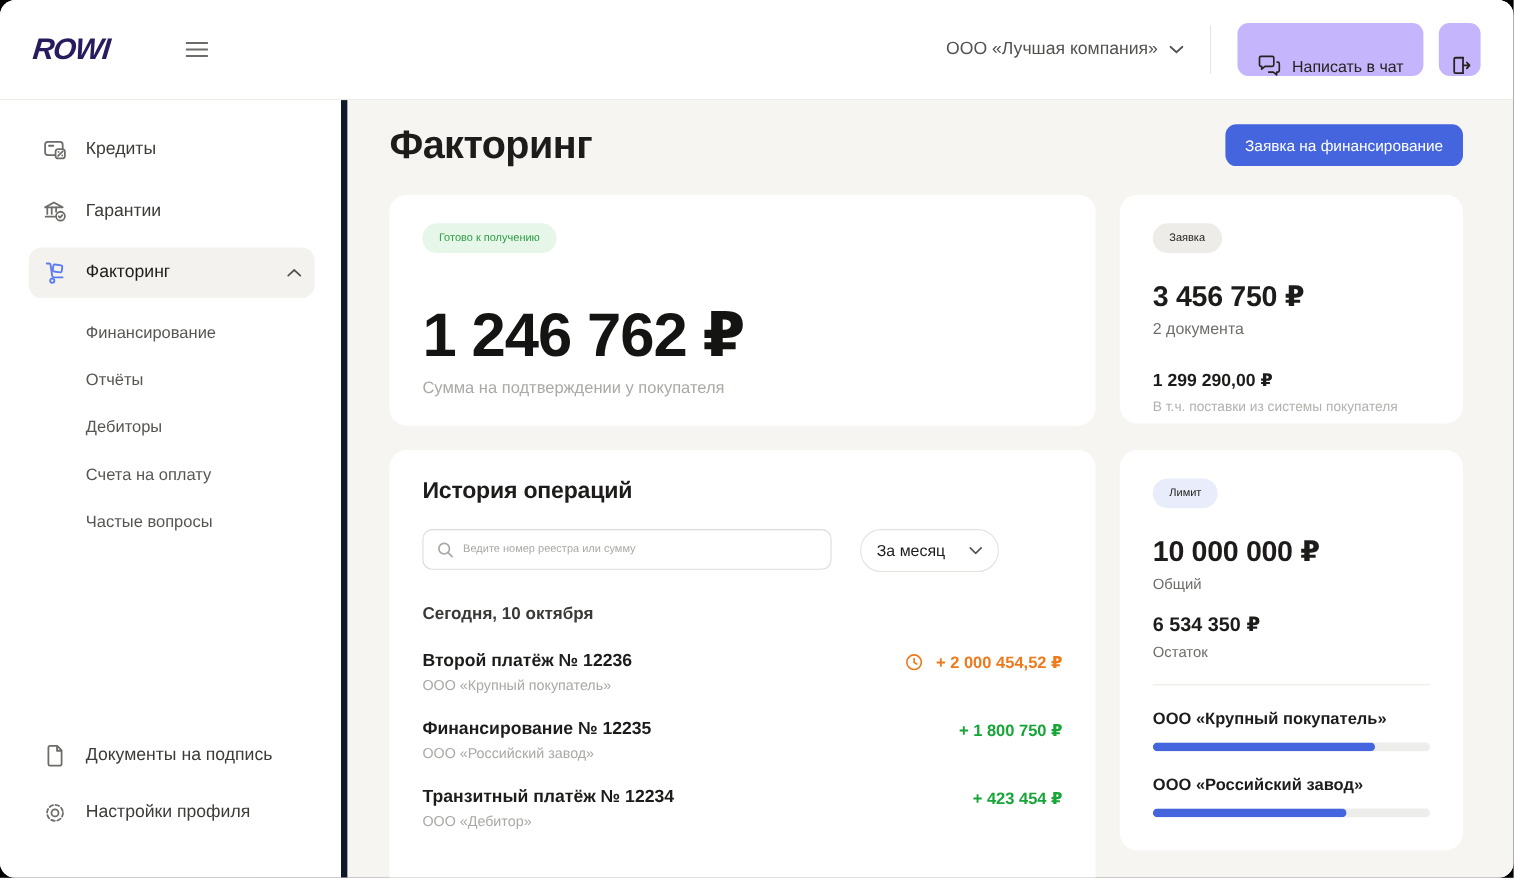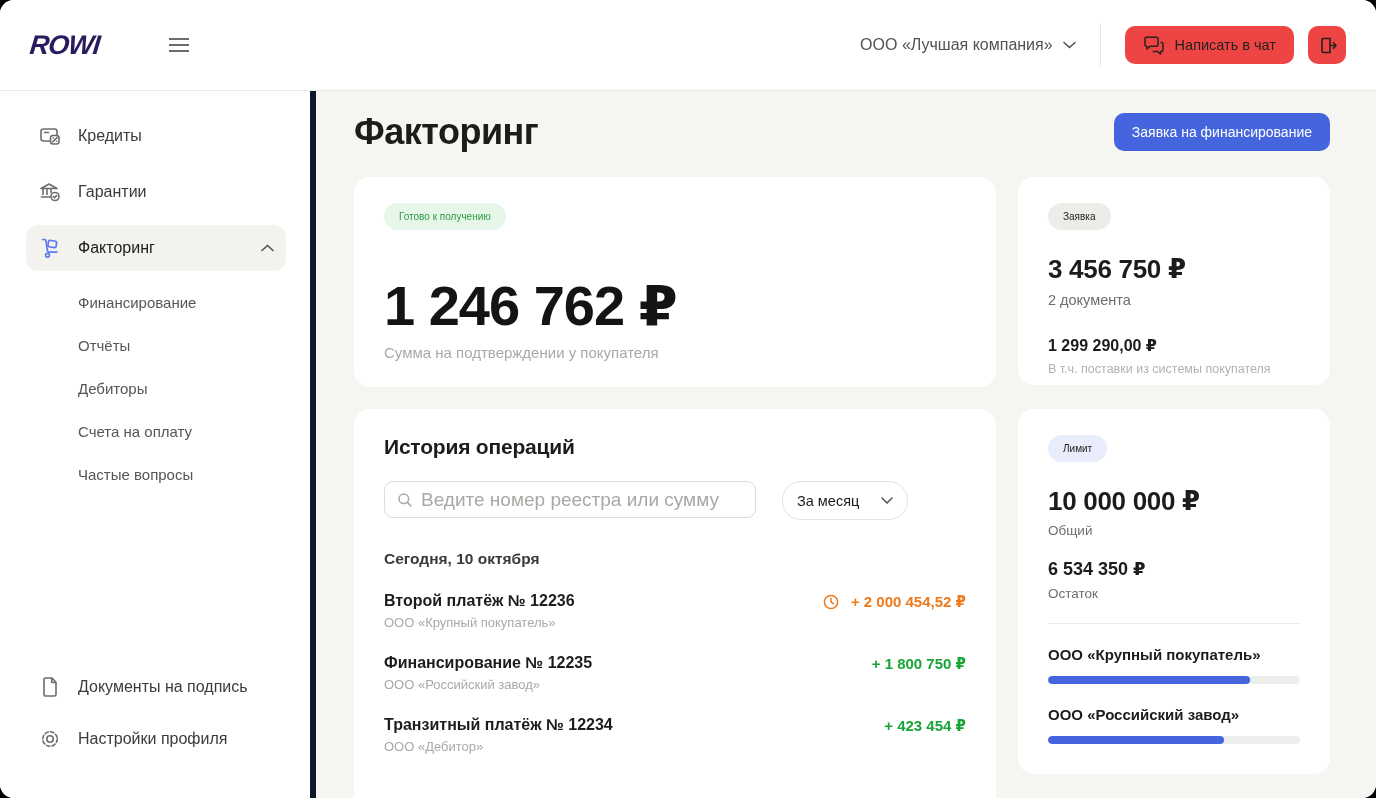--- a/index.html
+++ b/index.html
@@ -27,23 +27,23 @@
     user-select:none;
   }
   .burger { margin-left:68px; cursor:pointer; display:flex; align-items:center; }
   .header-right { margin-left:auto; display:flex; align-items:center; }
   .company-select {
     display:flex; align-items:center; gap:10px; cursor:pointer;
     font-size:16px; color:#54524f;
   }
   .header-divider { width:1px; height:44px; background:#e7e6e2; margin:0 24px; }
   .btn-gray {
-    display:flex; align-items:center; gap:10px;
-    background:#ef4444; border:none; border-radius:10px;
-    height:38px; padding:0 18px; font-size:14.5px; color:#24231f;
+    display:flex; align-items:flex-end; gap:10px;
+    background:#c4b5fd; border:none; border-radius:10px;
+    height:48px; padding:0 18px; font-size:14.5px; color:#24231f;
     cursor:pointer; font-family:inherit;
   }
   .btn-icon-only { width:38px; padding:0; justify-content:center; margin-left:14px; }
   
   .body-row { flex:1; display:flex; min-height:0; }
   .sidebar {
     width:316px; flex:0 0 316px; background:#fff;
     border-right:6px solid #0f172a;
     padding:22px 24px 30px 26px;
     display:flex; flex-direction:column;
@@ -96,21 +96,21 @@
   .card-application .caption2 { margin-top:7px; font-size:12.5px; color:#b3b2ae; }
   
   .card-history { height:420px; }
   .card-history h2 { font-size:21px; font-weight:700; letter-spacing:-0.2px; }
   .filters { display:flex; gap:26px; margin-top:22px; }
   .search-box {
     flex:0 0 372px; height:37px; border:1px solid #dddcd8; border-radius:9px;
     display:flex; align-items:center; padding:0 12px; gap:8px; background:#fff;
   }
   .search-box input {
-    border:none; outline:none; flex:1; font-size:19px; font-family:inherit; color:#1d4ed8; background:transparent;
+    border:none; outline:none; flex:1; font-size:10px; font-family:inherit; color:#1d4ed8; background:transparent;
   }
   .search-box input::placeholder { color:#a9a8a4; }
   .period-select {
     height:39px; border:1px solid #e3e2de; border-radius:19px; background:#fff;
     display:flex; align-items:center; gap:22px; padding:0 14px; font-size:14.5px; cursor:pointer;
   }
   .date-header { margin-top:30px; font-size:15.5px; font-weight:700; color:#3a3936; }
   .tx-row { display:flex; align-items:flex-start; margin-top:24px; }
   .tx-left { flex:1; min-width:0; }
   .tx-title { font-size:16px; font-weight:700; color:#1d1c1a; }

